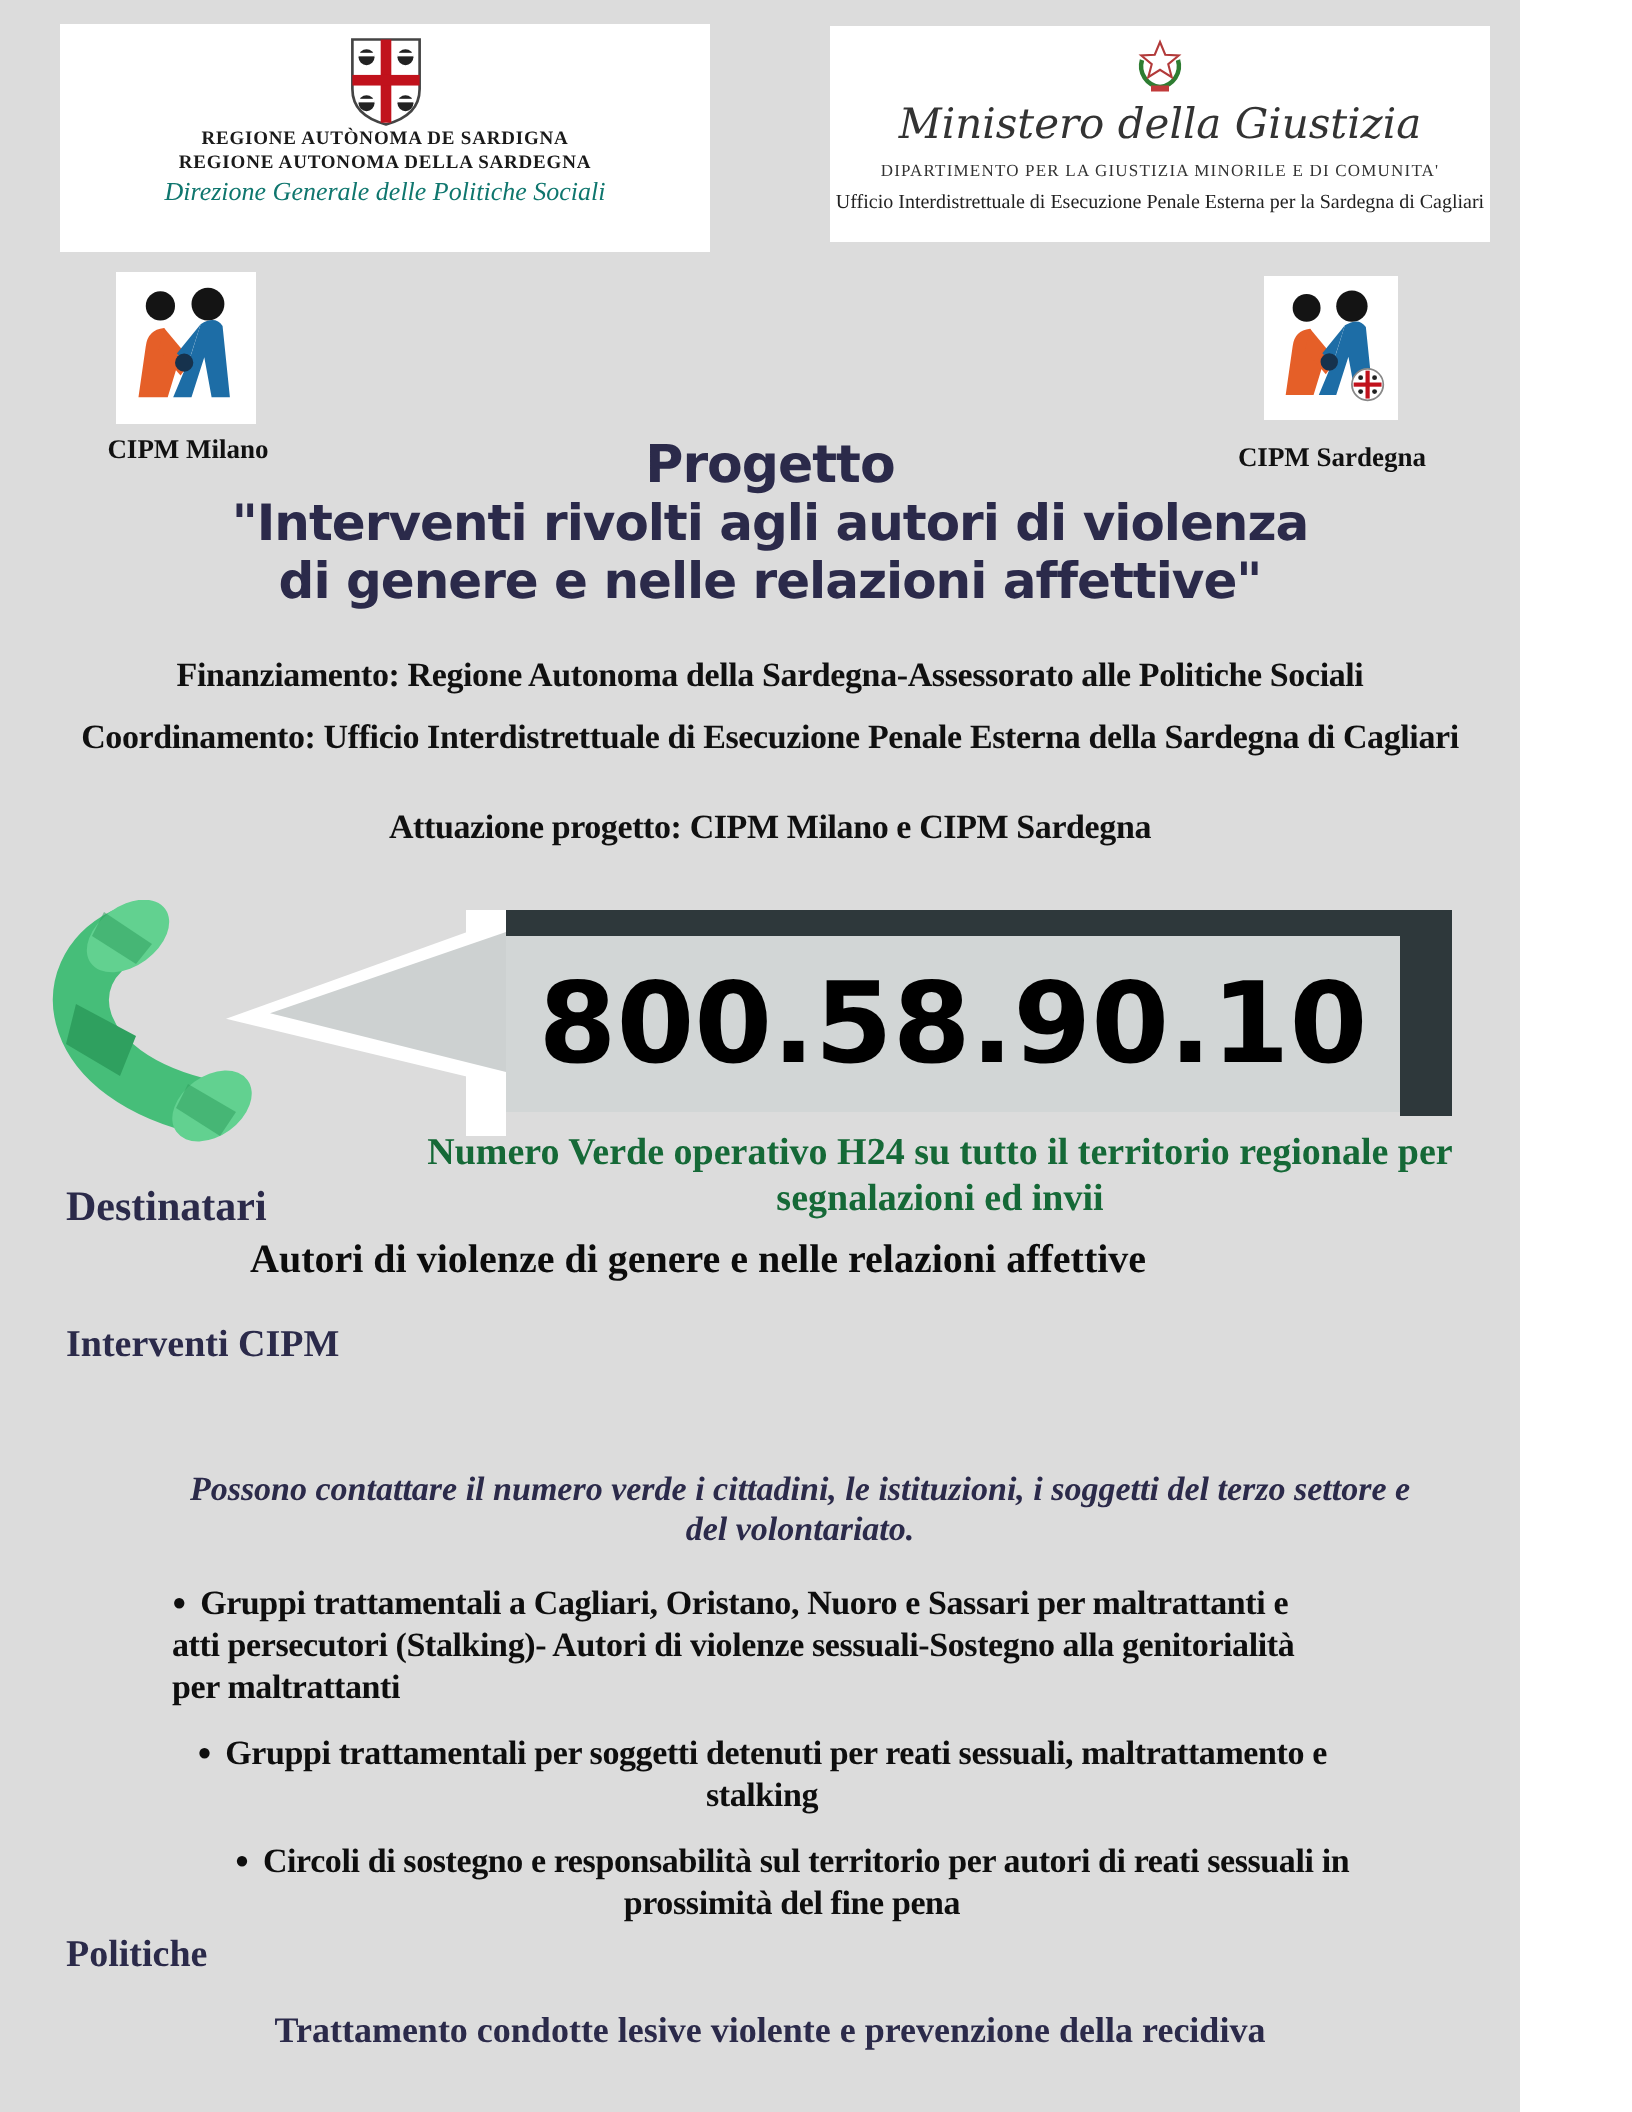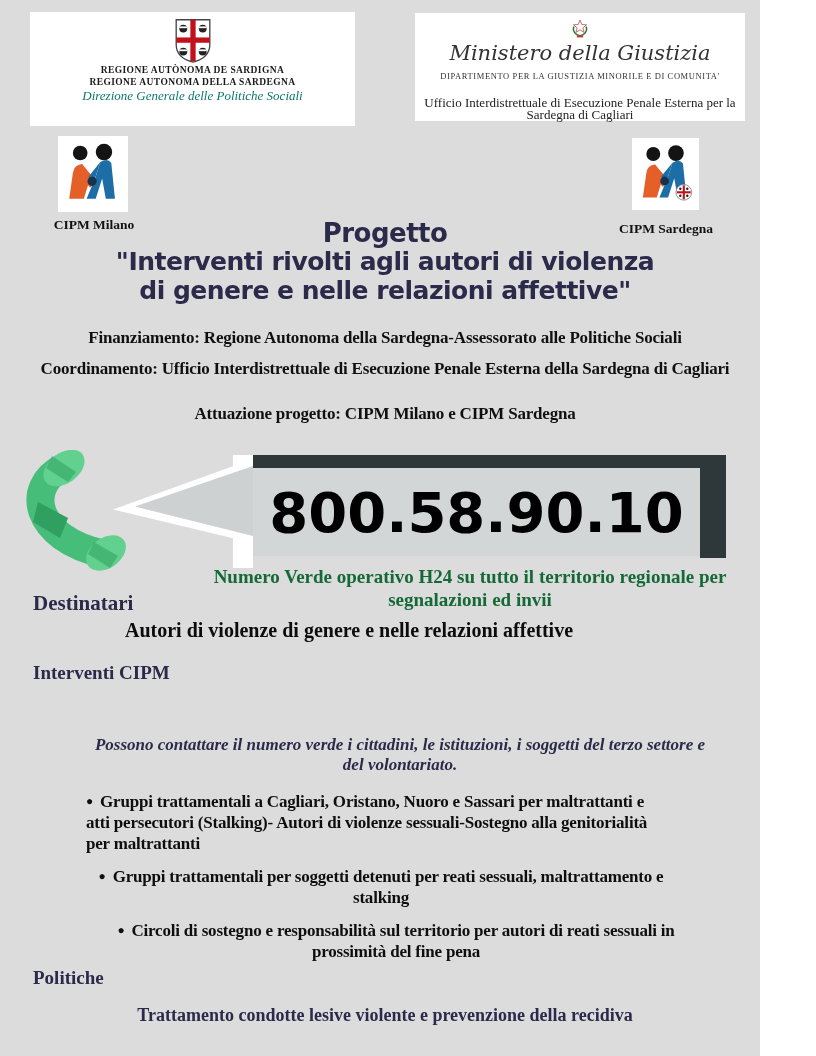--- a/index.html
+++ b/index.html
@@ -16,21 +16,21 @@
   
   .hdr-box{position:absolute;background:#ffffff;display:flex;flex-direction:column;
     align-items:center;justify-content:flex-start;text-align:center;}
   .hdr-left{left:30px;top:12px;width:325px;height:114px;padding-top:6px;}
   .hdr-right{left:415px;top:13px;width:330px;height:108px;padding-top:5px;}
   .hdr-left .l12{font-size:9.5px;font-weight:bold;letter-spacing:.4px;color:#1a1a1a;line-height:12px;}
   .hdr-left .l3{font-size:13.5px;font-weight:bold;color:#111;margin-top:3px;line-height:15px;}
   .hdr-left .l4{font-size:13px;font-style:italic;color:#0f766e;line-height:15px;}
   .hdr-right .script{font-family:"DejaVu Serif",serif;font-style:italic;font-size:21px;color:#333;line-height:25px;margin-top:2px;}
   .hdr-right .caps{font-size:8.5px;letter-spacing:.6px;color:#333;margin-top:5px;line-height:10px;}
-  .hdr-right .uff{font-size:13px;color:#222;margin-top:16px;line-height:12px;text-align:center;}
+  .hdr-right .uff{font-size:10px;color:#222;margin-top:6px;line-height:12px;text-align:center;}
 
   
   .cipm-tile{position:absolute;background:#fff;display:flex;align-items:center;justify-content:center;}
   .cipm-milano{left:58px;top:136px;width:70px;height:76px;}
   .cipm-sardegna{left:632px;top:138px;width:67px;height:72px;}
   .cipm-label{position:absolute;font-size:13.5px;font-weight:bold;color:#111;text-align:center;}
   .lbl-milano{left:40px;top:217px;width:108px;}
   .lbl-sardegna{left:604px;top:221px;width:124px;}
 
   

